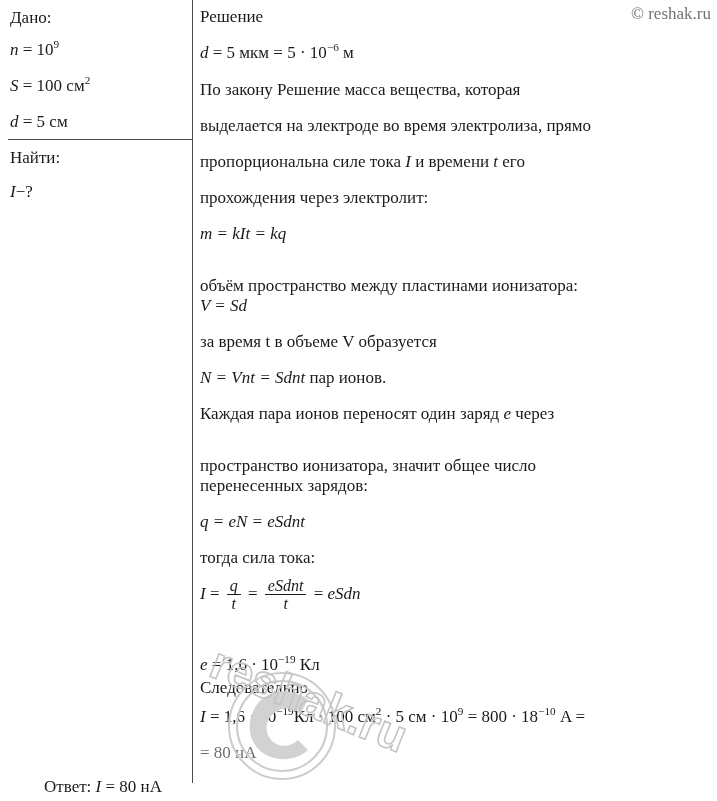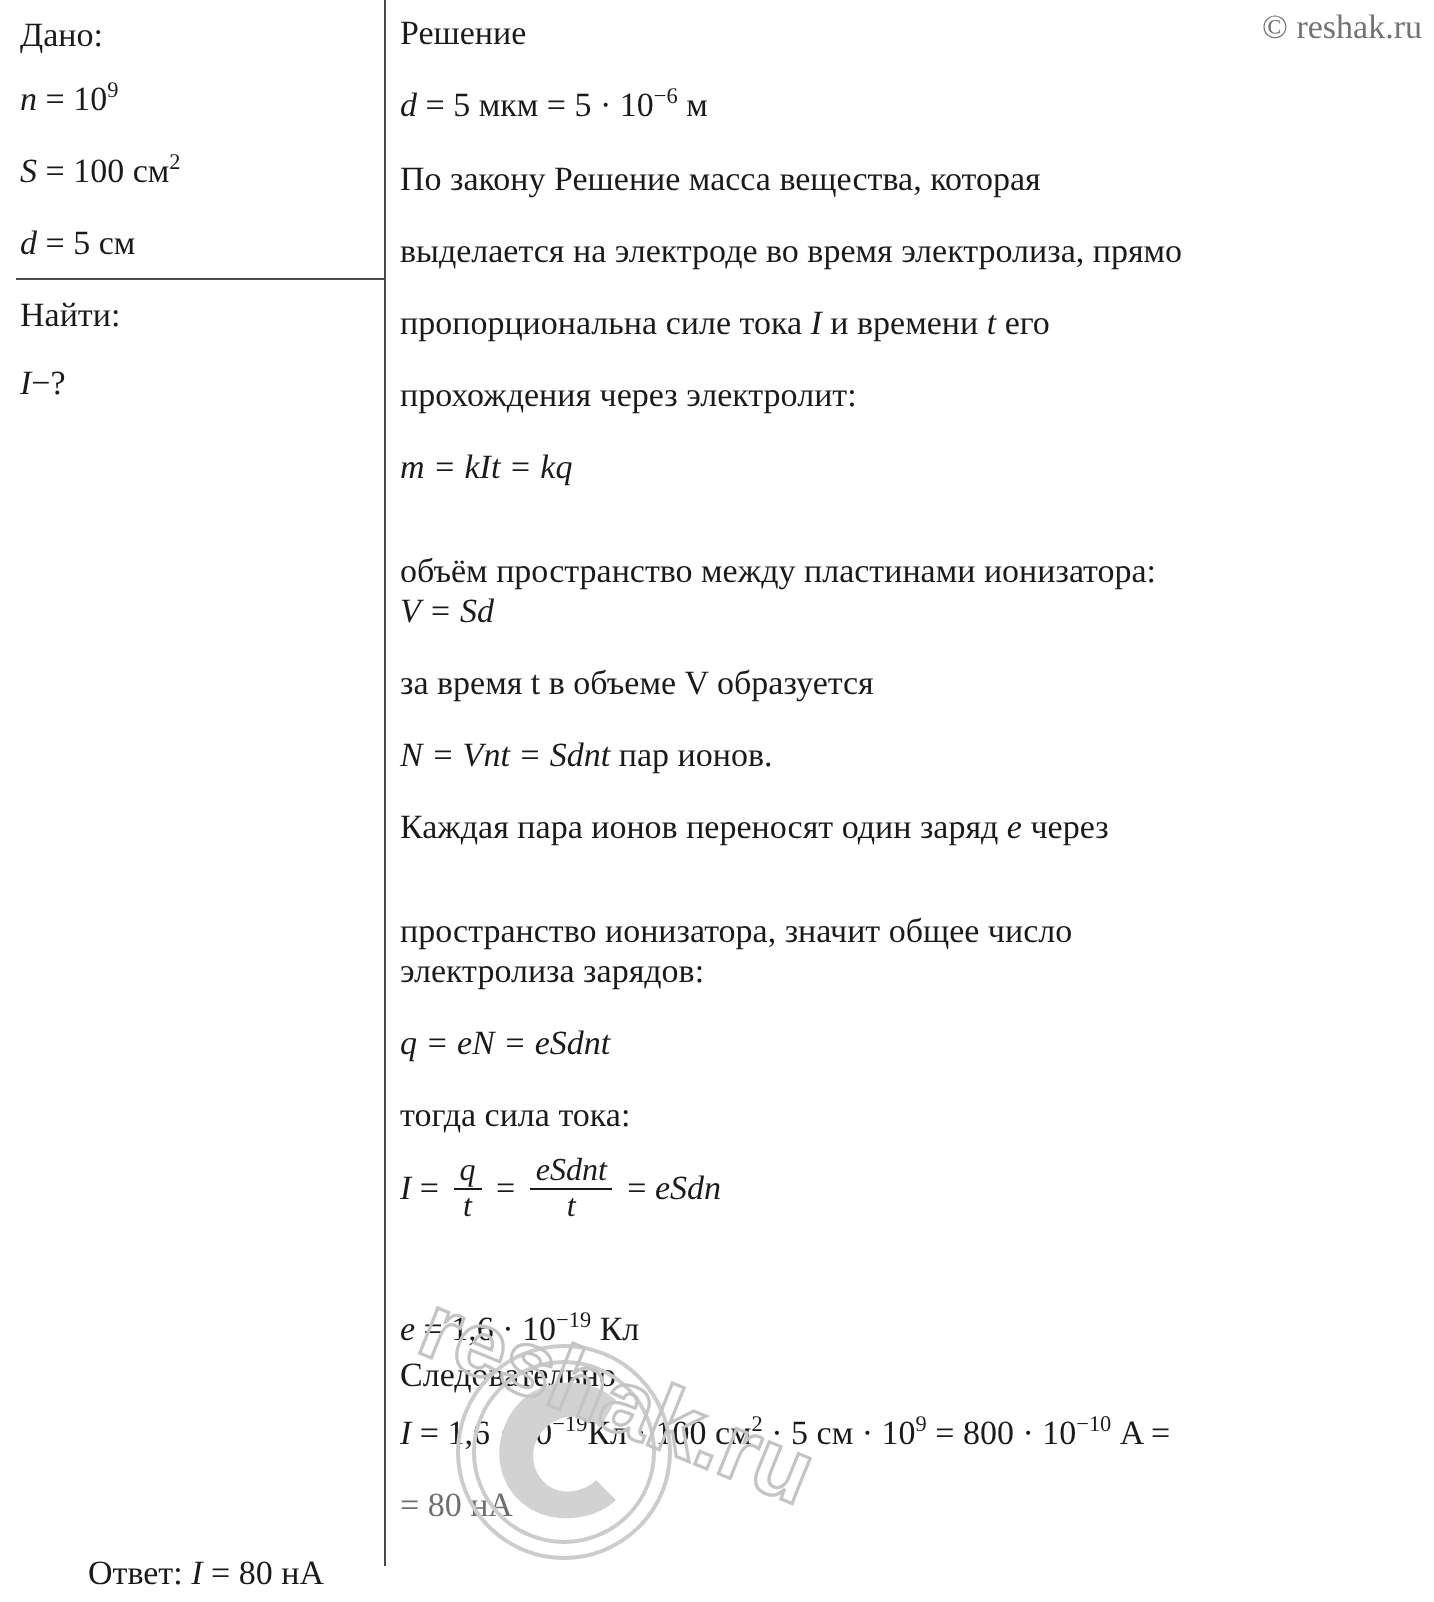--- a/index.html
+++ b/index.html
@@ -208,21 +208,21 @@
     <div class="sol-line" style="top:367px;">
       <span class="mi">N = Vnt = Sdnt</span><span> пар ионов.</span>
     </div>
 
     <div class="sol-line" style="top:403px;">
       <span>Каждая пара ионов переносят один заряд </span><span class="mi">e</span><span> через</span>
     </div>
 
     <div class="sol-line" style="top:455px;">пространство ионизатора, значит общее число</div>
 
-    <div class="sol-line" style="top:475px;">электролиза зарядов:</div>
+    <div class="sol-line" style="top:475px;">перенесенных зарядов:</div>
 
     <div class="sol-line mi" style="top:511px;">q = eN = eSdnt</div>
 
     <div class="sol-line" style="top:547px;">тогда сила тока:</div>
 
     <div class="sol-line" style="top:578px;">
       <span class="mi">I</span>
       <span class="op">=</span>
       <span class="frac">
         <span class="num">q</span>
@@ -237,21 +237,21 @@
       <span class="mi">eSdn</span>
     </div>
 
     <div class="sol-line" style="top:641px;margin-top:13px;">
       <span class="mi">e</span><span> = 1,6 · 10</span><sup>−19</sup><span> Кл</span>
     </div>
 
     <div class="sol-line" style="top:677px;">Следовательно</div>
 
     <div class="sol-line" style="top:706px;">
-      <span class="mi">I</span><span> = 1,6 · 10</span><sup>−19</sup><span>Кл · 100 см</span><sup>2</sup><span> · 5 см · 10</span><sup>9</sup><span> = 800 · 10</span><sup>−10</sup><span> A =</span>
+      <span class="mi">I</span><span> = 1,6 · 10</span><sup>−19</sup><span>Кл · 100 см</span><sup>2</sup><span> · 5 см · 10</span><sup>9</sup><span> = 800 · 18</span><sup>−10</sup><span> A =</span>
     </div>
 
     <div class="sol-line faded" style="top:742px;">= 80 нА</div>
 
     <div class="copyright">© reshak.ru</div>
   </div>
 
   <div class="answer">
     <span>Ответ:</span>
     <span class="mi">I</span>

